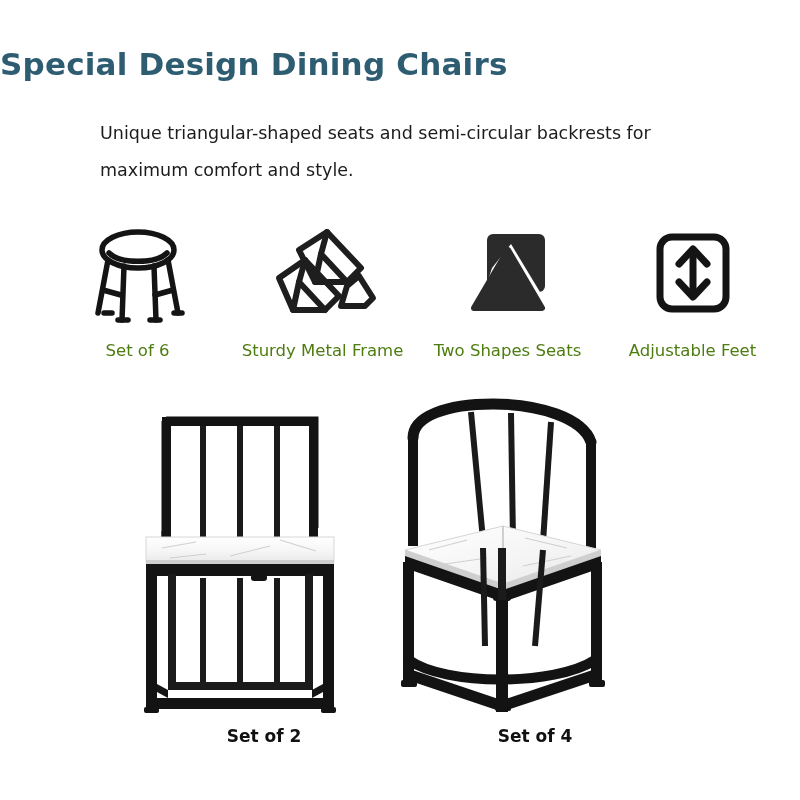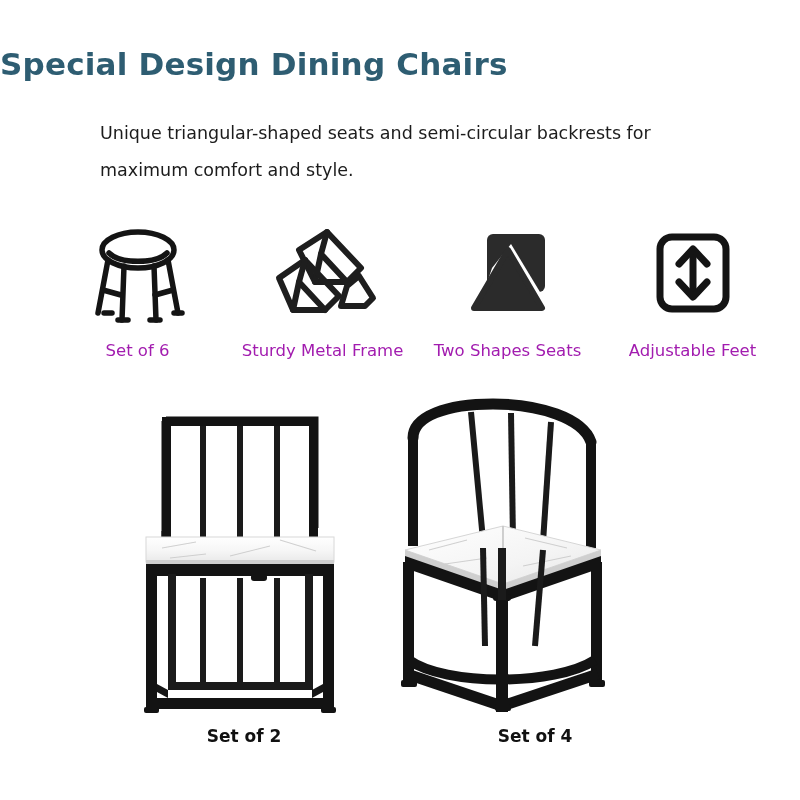--- a/index.html
+++ b/index.html
@@ -70,21 +70,21 @@
   }
   .feature-icon {
     height: 112px;
     display: flex;
     align-items: center;
     justify-content: center;
   }
   .feature-label {
     margin-top: 10px;
     font-size: 16.5px;
-    color: #a21caf;
+    color: #4d7c0f;
     text-align: center;
     white-space: nowrap;
     line-height: 22px;
   }
 
   
   .chairs {
     position: absolute;
     left: 0;
     top: 398px;
@@ -110,21 +110,21 @@
   .caption {
     position: absolute;
     top: 0;
     width: 300px;
     text-align: center;
     font-size: 17px;
     font-weight: bold;
     color: #111111;
     white-space: nowrap;
   }
-  .caption-left  { left: 94px; }
+  .caption-left  { left: 114px; }
   .caption-right { left: 385px; }
 </style>
 </head>
 <body>
 
 <div class="page">
 
   <div class="title">Special Design Dining Chairs</div>
 
   <div class="subtitle">Unique triangular-shaped seats and semi-circular backrests for maximum comfort and style.</div>

